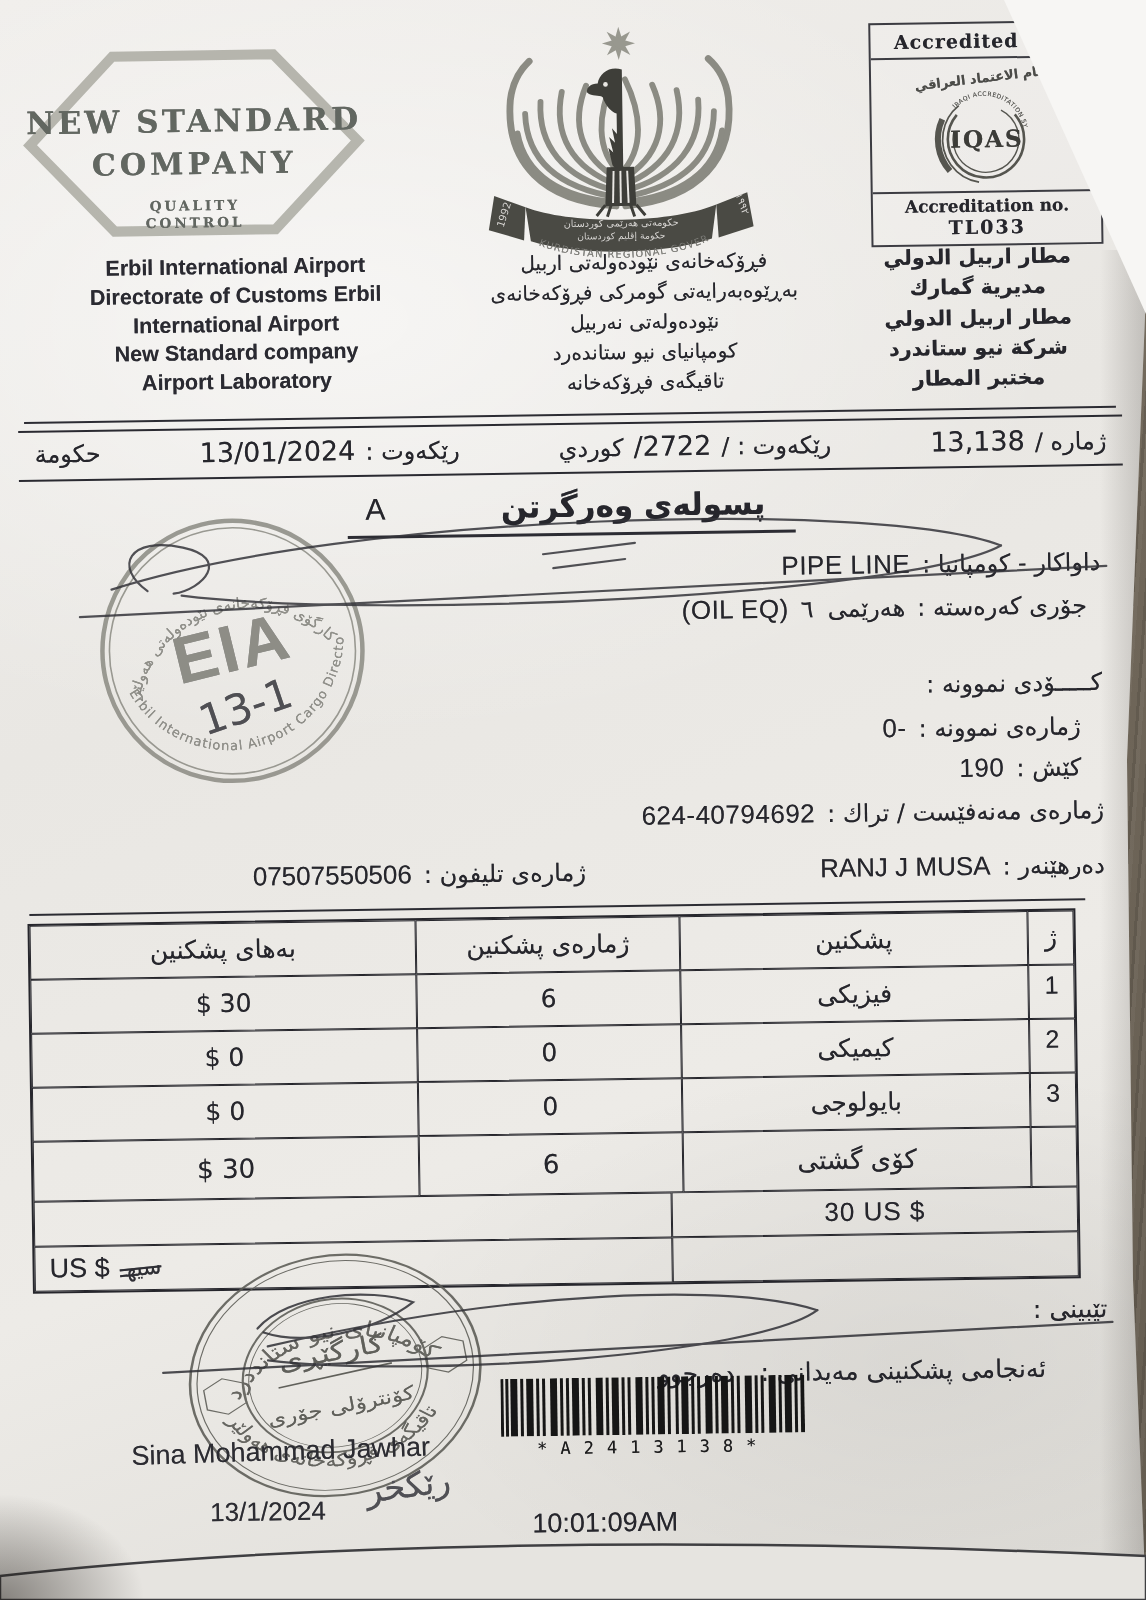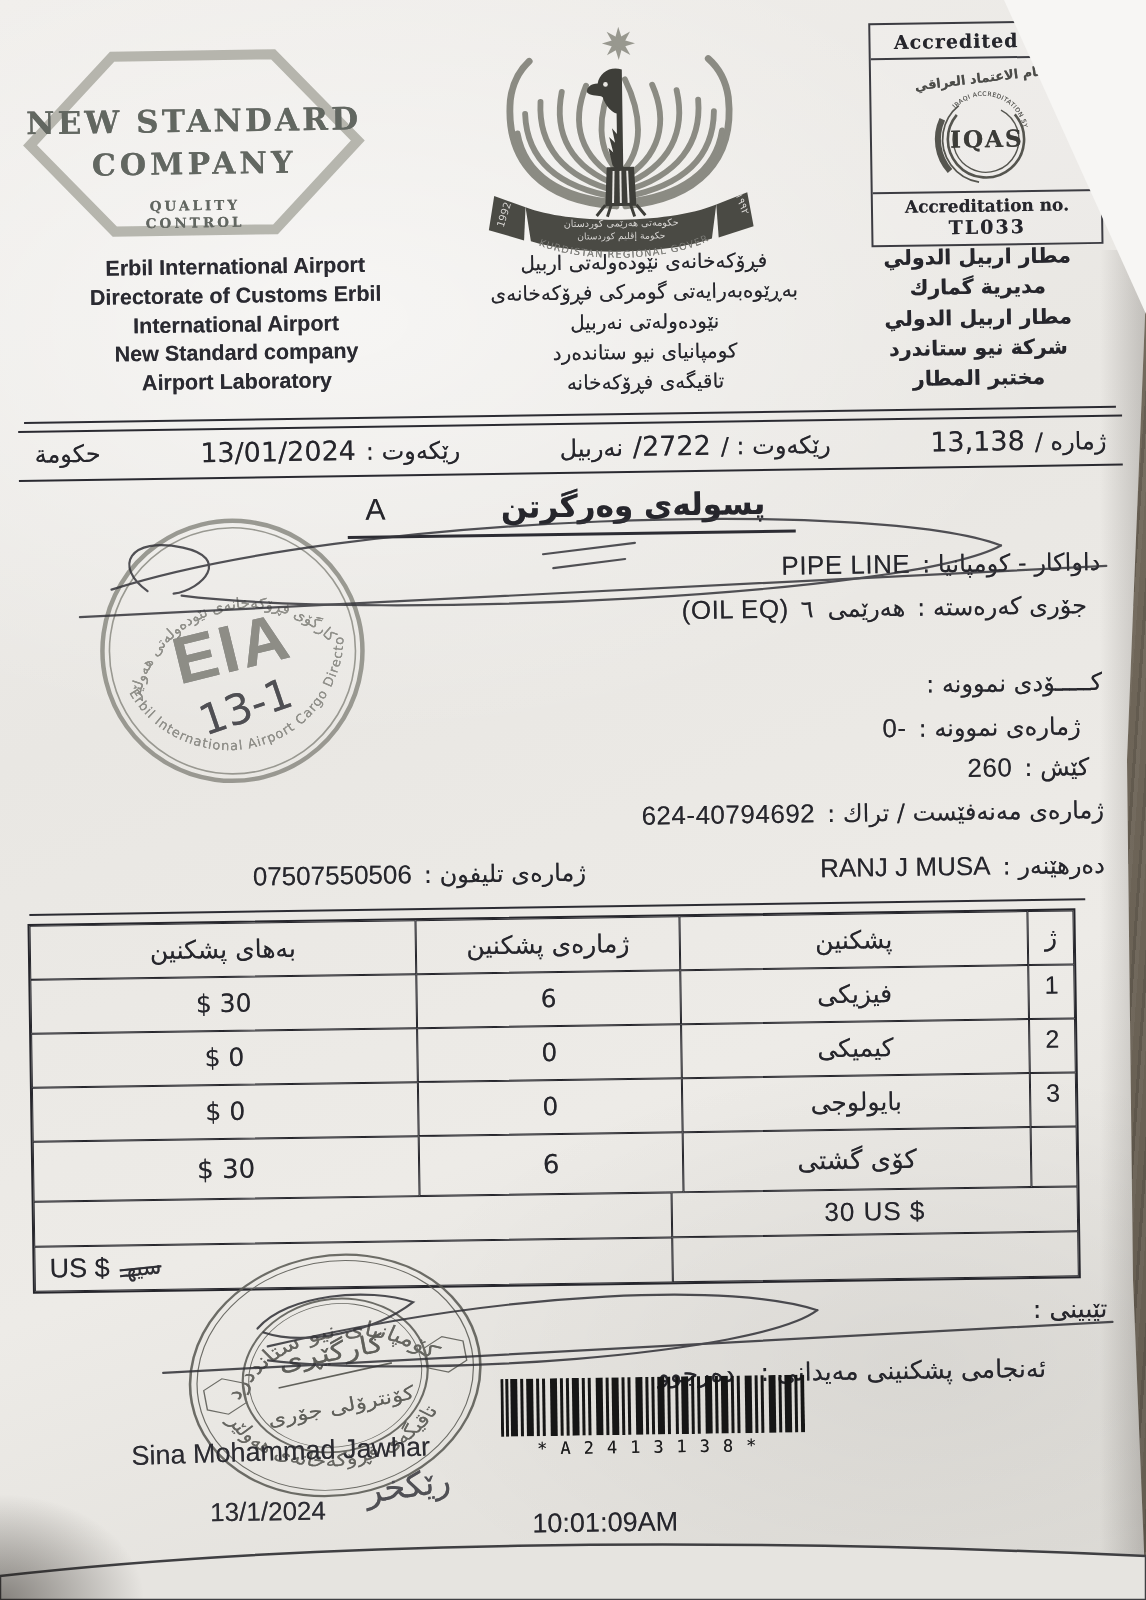--- a/index.html
+++ b/index.html
@@ -224,21 +224,21 @@
   </div>
 
   <div class="thin-line"></div>
   <div class="ref-row">
     <span class="rtl">حكومة</span>
     <span class="grp">
       <span class="num ltr">13/01/2024</span>
       <span class="rtl">رێكەوت :</span>
     </span>
     <span class="grp">
-      <span class="rtl">نەربيل</span>
+      <span class="rtl">كوردي</span>
       <span class="num ltr">/2722</span>
       <span class="rtl">رێكەوت : /</span>
     </span>
     <span class="grp">
       <span class="num ltr">13,138</span>
       <span class="rtl">ژماره /</span>
     </span>
   </div>
 
   <div class="title-row">
@@ -257,22 +257,22 @@
     <span class="rtl" style="margin-right:14px;">جۆری كەرەستە :</span>
   </div>
   <div class="frow" style="margin-top:48px;">
     <span class="rtl">كـــــۆدی نموونه :</span>
   </div>
   <div class="frow" style="margin-top:14px;">
     <span class="val ltr">0-</span>
     <span class="rtl" style="margin-right:22px;">ژمارەی نموونە :</span>
   </div>
   <div class="frow" style="margin-top:10px;">
-    <span class="val">260</span>
-    <span class="rtl" style="margin-right:14px;">كێش :</span>
+    <span class="val">190</span>
+    <span class="rtl" style="margin-right:22px;">كێش :</span>
   </div>
   <div class="frow" style="margin-top:12px;">
     <span class="val">624-40794692</span>
     <span class="rtl">ژمارەی مەنەفێست / تراك :</span>
   </div>
   <div class="split-row">
     <span class="grp">
       <span class="val">07507550506</span>
       <span class="rtl">ژمارەی تليفون :</span>
     </span>

